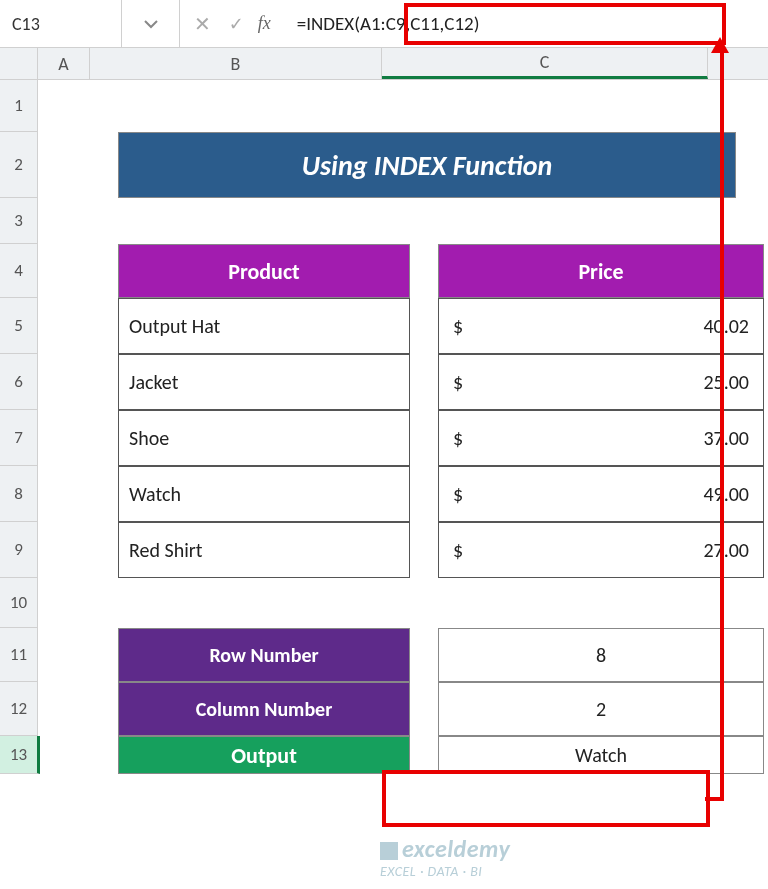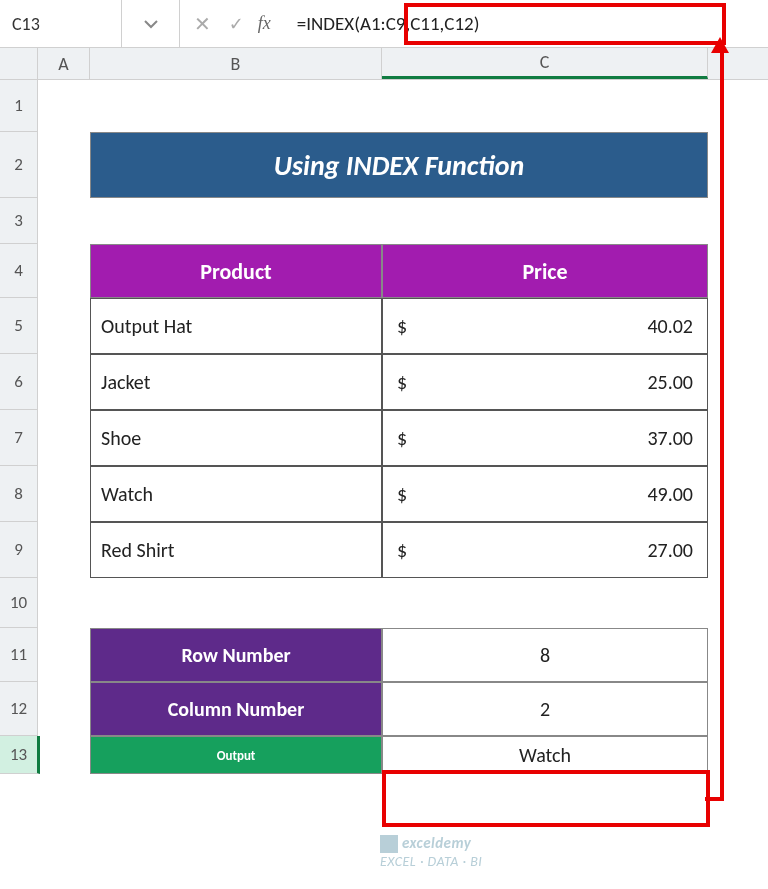--- a/index.html
+++ b/index.html
@@ -112,20 +112,21 @@
   }
   .row-hdr.selected { background: #d2f0e1; border-right: 3px solid #107c41; margin-right:-3px; position:relative; z-index:1;}
   
   .grid-body {
     position: relative;
     flex: 1;
   }
   .gridrow {
     display: flex;
     position: relative;
+    gap: 28px;
   }
   .cell-A { width: 52px; }
   .cell-B { width: 292px; }
   .cell-C { width: 326px; }
   
   .r1 { height: 52px; }
   .r2 { height: 66px; }
   .r3 { height: 46px; }
   .r4 { height: 54px; }
   .r5 { height: 56px; }
@@ -191,21 +192,21 @@
     font-size: 20px;
     display: flex;
     align-items: center;
     justify-content: center;
     border: 1px solid #888;
   }
   .grn {
     background: #16a05d;
     color: #fff;
     font-weight: bold;
-    font-size: 13px;
+    font-size: 22px;
     display: flex;
     align-items: center;
     justify-content: center;
     border: 1px solid #888;
   }
   .valcell {
     border: 1px solid #888;
     display: flex;
     align-items: center;
     justify-content: center;
@@ -266,21 +267,21 @@
     position: absolute;
     left: 380px;
     top: 834px;
     color: #b8cfd8;
     font-size: 14px;
     font-style: italic;
     letter-spacing: 0.5px;
     z-index: 0;
   }
   .watermark .big {
-    font-size: 15px;
+    font-size: 24px;
     font-weight: bold;
     display: block;
   }
   .watermark-icon {
     display:inline-block;
     width:18px; height:18px;
     background:#b8cfd8;
     vertical-align:middle;
     margin-right:4px;
   }

